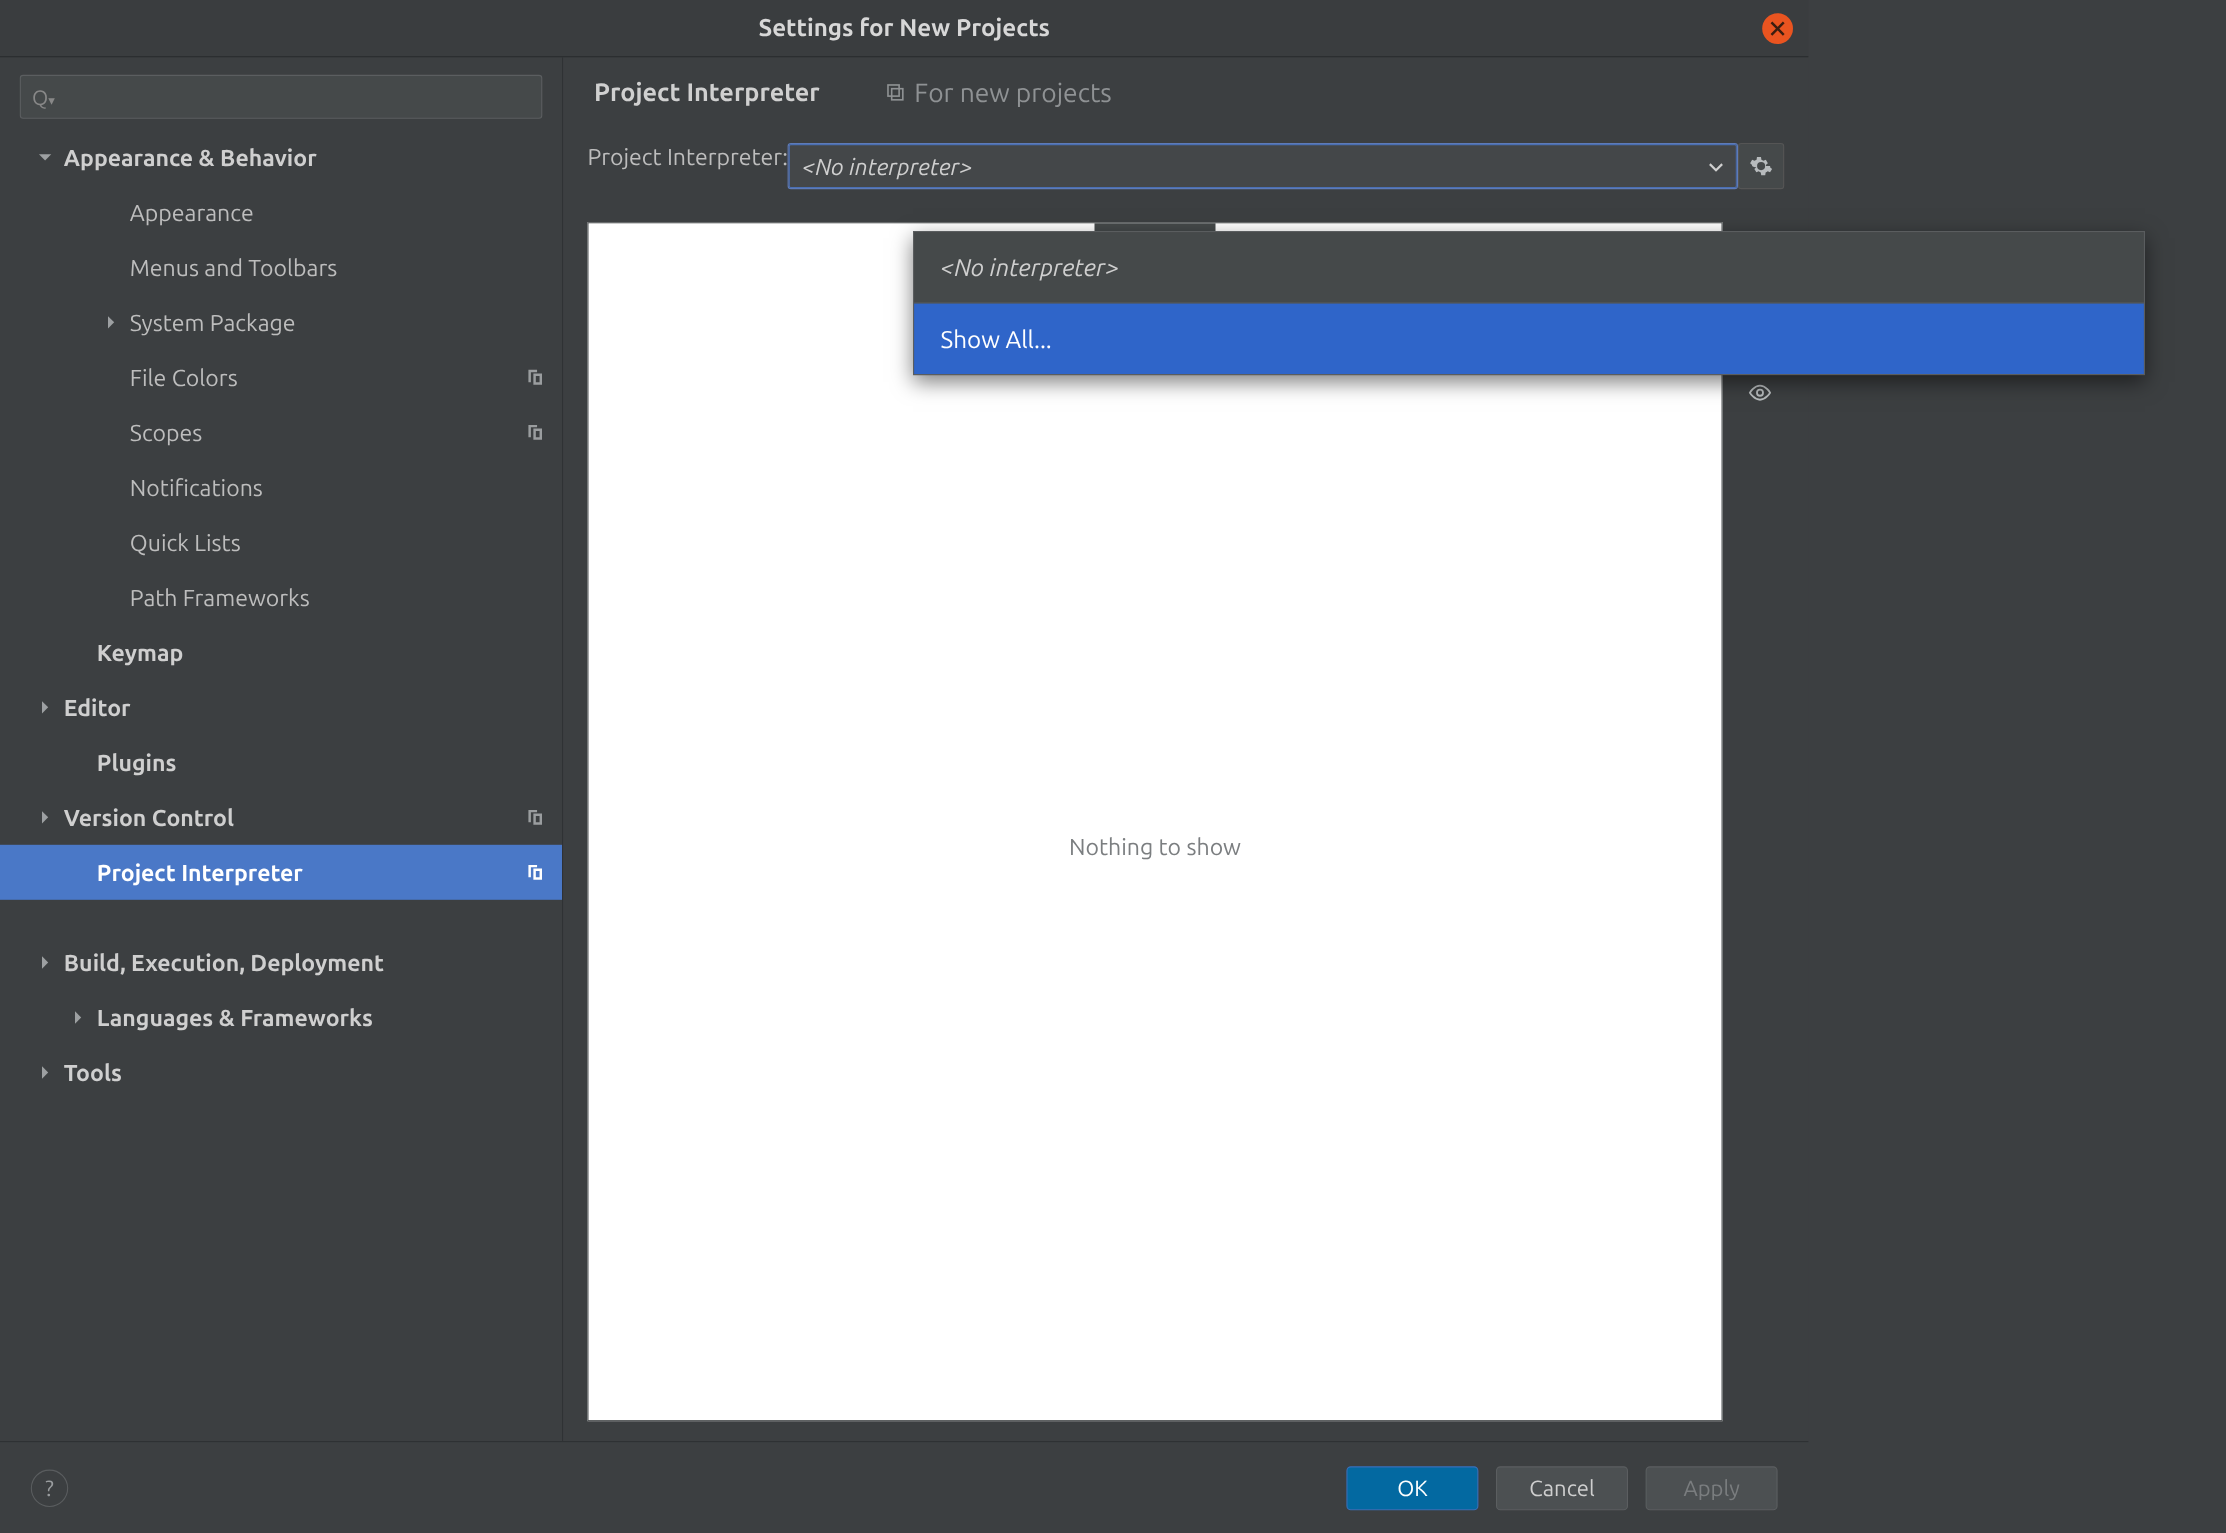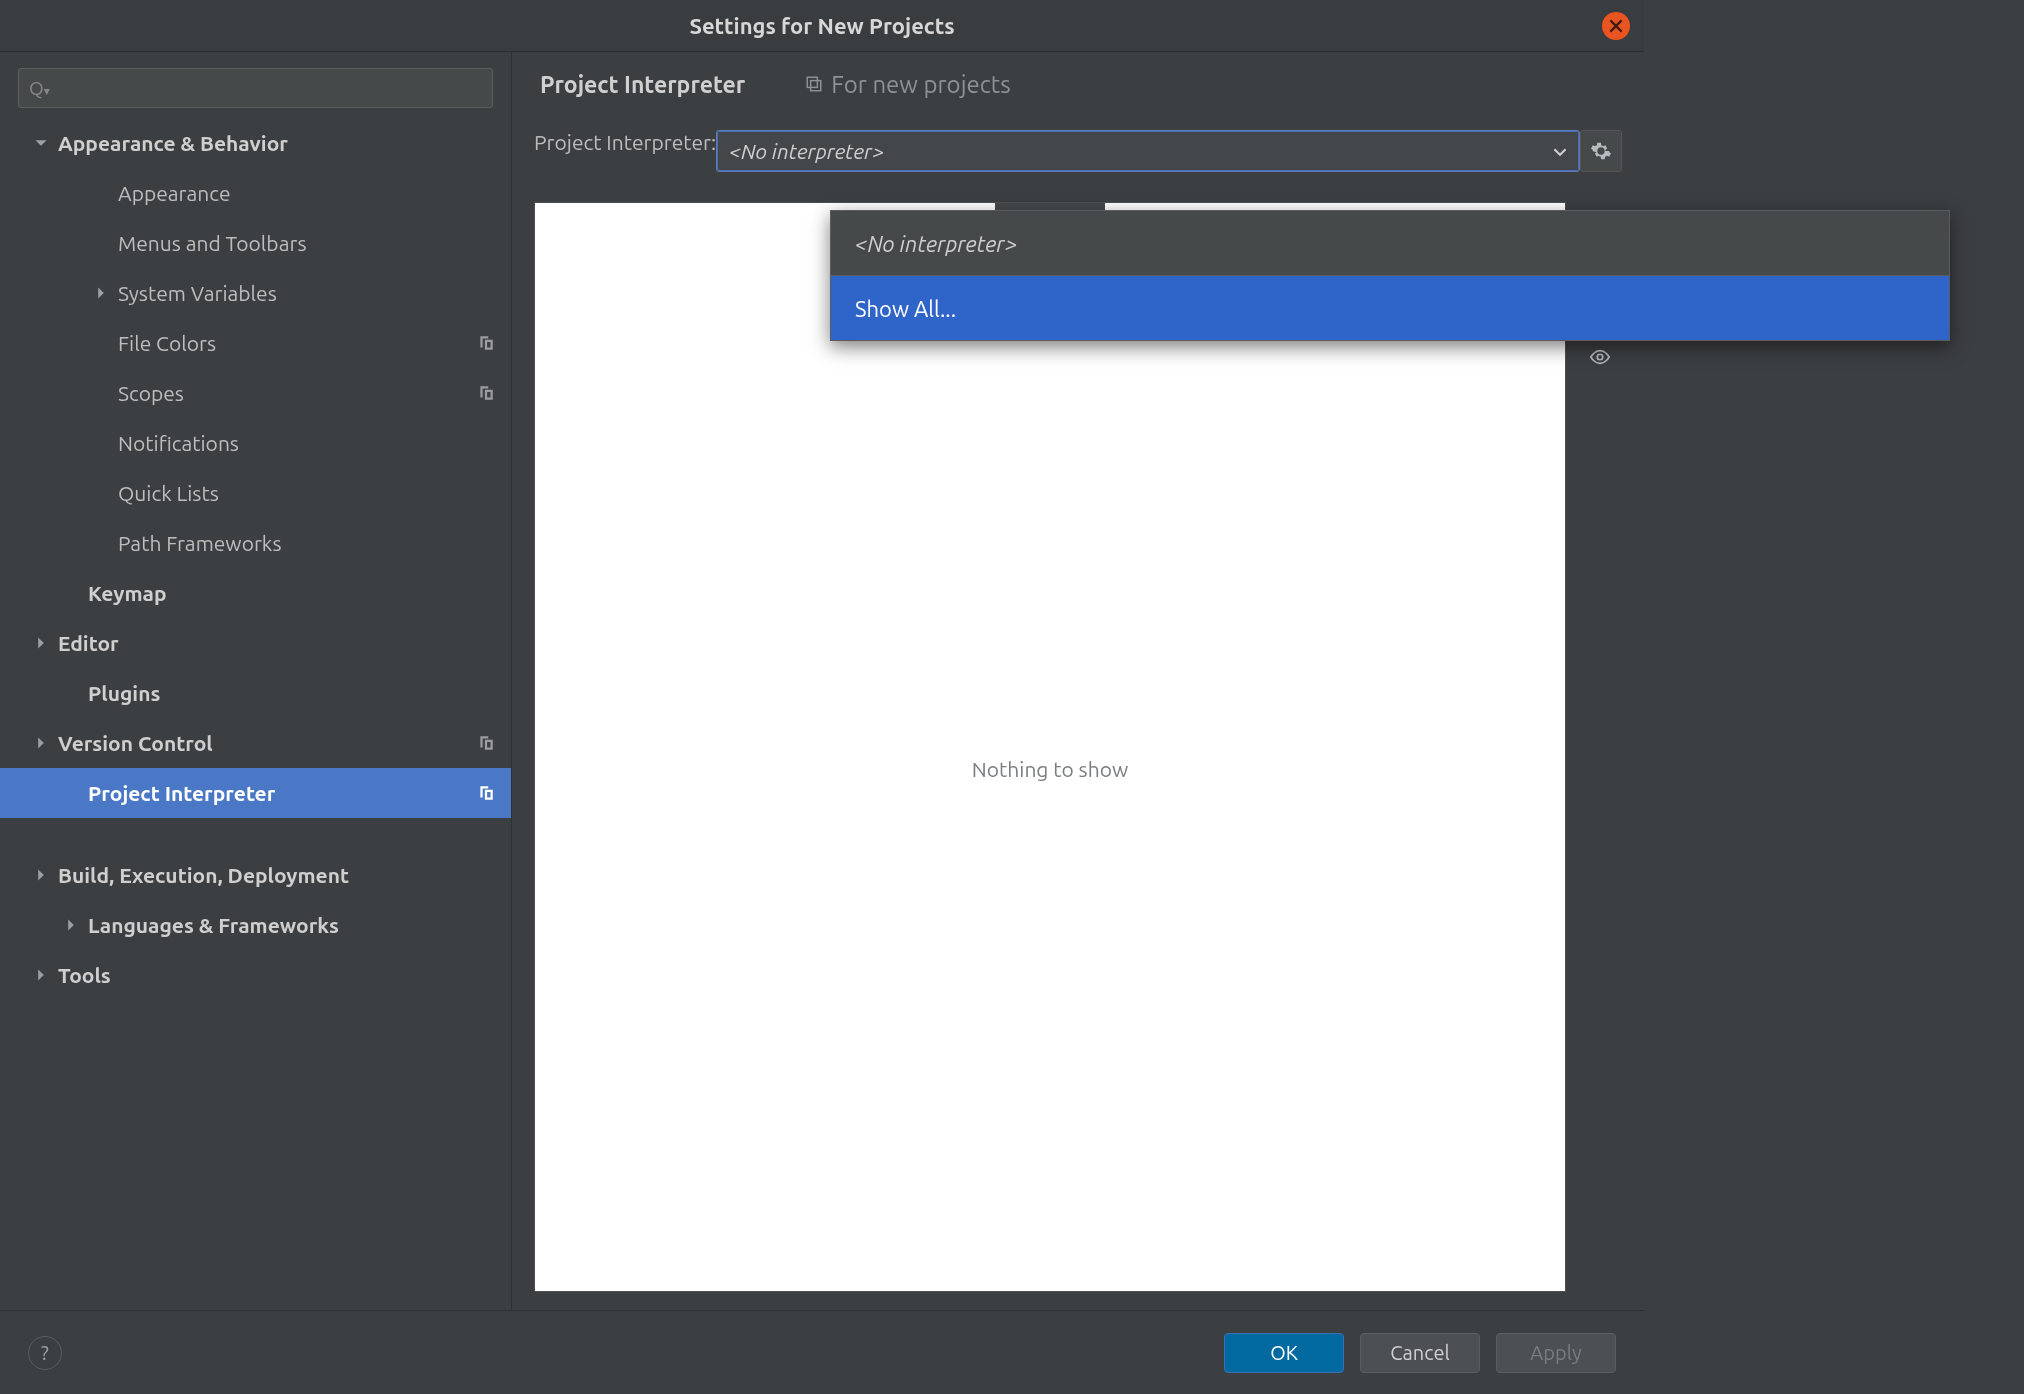--- a/index.html
+++ b/index.html
@@ -153,21 +153,21 @@
           <div class="tree-row child">
             <span class="arrow" style="visibility: hidden;"></span>
             <span>Menus and Toolbars</span>
           </div>
           <div class="tree-row child">
             <span class="arrow">
               <svg viewBox="0 0 10 10">
                 <path d="M3 1 L7 5 L3 9 Z" fill="#9da0a2"></path>
               </svg>
             </span>
-            <span>System Variables</span>
+            <span>System Package</span>
           </div>
           <div class="tree-row child">
             <span class="arrow" style="visibility: hidden;"></span>
             <span>File Colors</span>
             <span class="copy-icon">
               <svg viewBox="0 0 16 16">
                 <path fill="#9a9d9f" d="M3 2h7v2H5v8H3V2zm4 3h7v9H7V5zm2 2v5h3V7H9z"></path>
               </svg>
             </span>
           </div>

